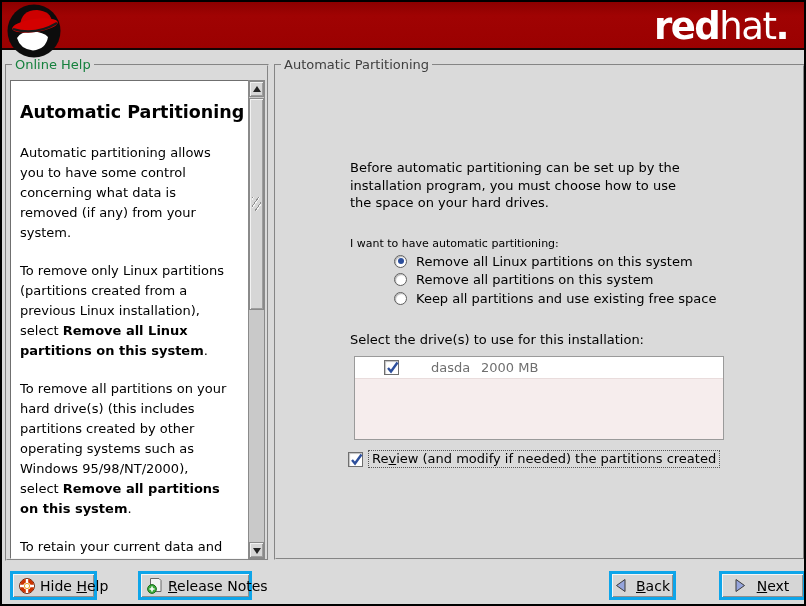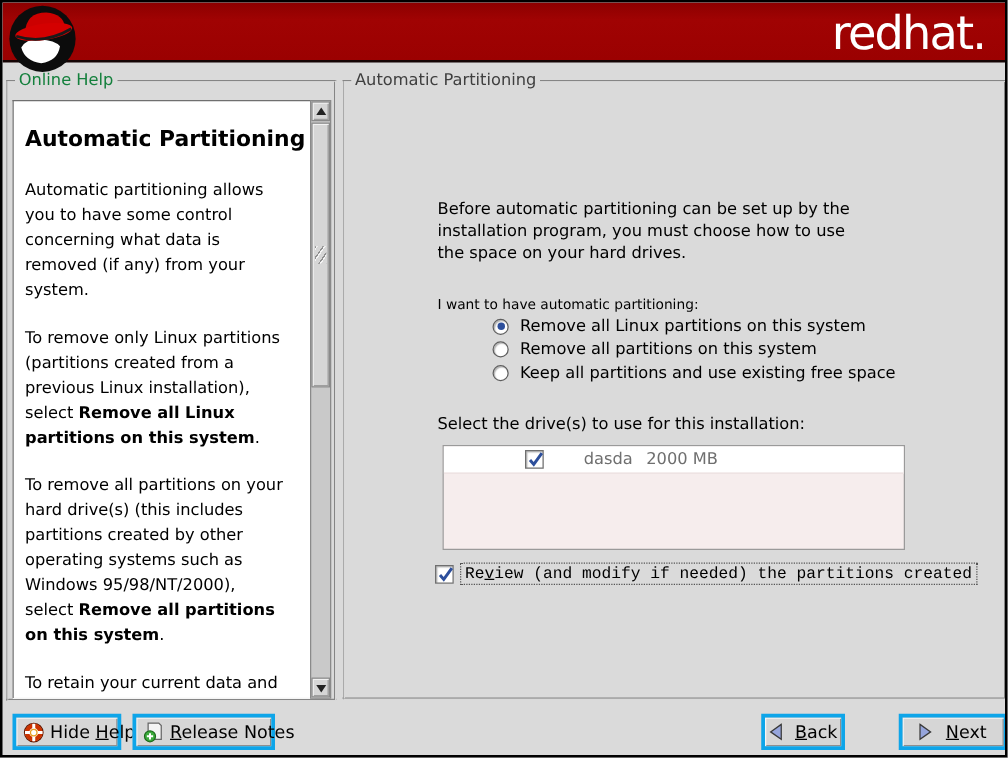--- a/index.html
+++ b/index.html
@@ -6,21 +6,21 @@
   *{box-sizing:border-box;}
   .window{
     position:relative;width:806px;height:606px;margin:0 auto;
     border:2px solid #000;background:#dadada;overflow:hidden;
     font-family:"DejaVu Sans","Liberation Sans",sans-serif;color:#000;
   }
   
   .banner{position:absolute;left:0;top:0;width:802px;height:48px;background:linear-gradient(180deg,#8c0000 0%,#a00303 30%,#9b0101 100%);border-bottom:2px solid #150404;}
   .logo{position:absolute;left:4px;top:1px;width:56px;height:56px;z-index:5;}
   .wordmark{position:absolute;right:16px;top:4px;color:#fff;font-size:37px;letter-spacing:-1.5px;line-height:42px;}
-  .wordmark .wm-bold{font-weight:normal;}
+  .wordmark .wm-bold{font-weight:bold;}
   .wordmark .wm-light{font-weight:normal;}
   
   .frame{position:absolute;border:2px groove #d9d9d9;}
   .frame-label{position:absolute;top:-9px;left:5px;background:#dadada;padding:0 3px;font-size:13px;color:#15803d;white-space:nowrap;}
   .left-frame{left:3px;top:62px;width:264px;height:497px;}
   .right-frame{left:272px;top:62px;width:531px;height:496px;}
   .right-frame .frame-label{color:#3f3f3f;}
   
   .help-viewport{position:absolute;left:3px;top:14px;width:242px;height:479px;background:#fff;
     border-top:1px solid #6f6f6f;border-left:1px solid #6f6f6f;border-bottom:1px solid #f6f6f6;border-right:1px solid #f6f6f6;overflow:hidden;}
@@ -45,40 +45,40 @@
   .intro span{display:block;white-space:nowrap;}
   .prompt{position:absolute;left:74px;top:171px;font-size:11px;white-space:nowrap;}
   .radios{position:absolute;left:118px;top:186px;}
   .radio-row{display:flex;align-items:center;height:18.5px;font-size:13px;white-space:nowrap;}
   .radio{width:13px;height:13px;border-radius:50%;background:#fff;border:1px solid #5e5e5e;
     box-shadow:inset 1px 1px 1px rgba(0,0,0,.3);margin-right:9px;position:relative;flex:none;}
   .radio .dot{display:none;position:absolute;left:2.5px;top:2.5px;width:6px;height:6px;border-radius:50%;background:#2d4f9c;}
   .radio-row.on .radio .dot{display:block;}
   .drives-label{position:absolute;left:74px;top:266px;font-size:13px;white-space:nowrap;}
   .listbox{position:absolute;left:78px;top:290px;width:370px;height:84px;background:#f6eded;border:1px solid #9a9a9a;overflow:hidden;}
-  .drive-row{display:flex;align-items:center;height:22px;background:#fff;border-bottom:1px solid #e9dcdc;font-size:13px;color:#6f6f6f;padding-left:36px;}
+  .drive-row{display:flex;align-items:center;height:22px;background:#fff;border-bottom:1px solid #e9dcdc;font-size:13px;color:#6f6f6f;}
   .drive-row .cb{margin-left:29px;}
   .drive-name{margin-left:32px;min-width:40px;}
   .drive-size{margin-left:10px;}
   .cb{width:15px;height:15px;background:#fff;border:1px solid #6f6f6f;box-shadow:inset 1px 1px 1px rgba(0,0,0,.25);position:relative;flex:none;}
   .cb svg{position:absolute;left:0;top:-1px;visibility:hidden;}
   .cb.on svg{visibility:visible;}
-  .review{position:absolute;left:72px;top:384px;display:flex;align-items:center;font-size:13px;font-family:Liberation Mono, monospace;}
+  .review{position:absolute;left:72px;top:384px;display:flex;align-items:center;font-size:13px;}
   .review .cb{margin-right:5px;}
   .review-label{border:1px dotted #555;padding:0 3px;white-space:nowrap;line-height:16px;}
   .u{text-decoration:underline;}
   
   .btn{position:absolute;top:569px;height:29px;background:#d6d6d6;border:3px solid #0ea5e9;
     box-shadow:inset 1px 1px 0 #f5f5f5,inset -1px -1px 0 #8f8f8f;
     display:flex;align-items:center;font-size:14px;cursor:default;}
   .btn .icon{flex:none;display:flex;align-items:center;margin-right:4px;}
   .btn .label{white-space:nowrap;}
   .btn-spread .label{flex:1;text-align:center;}
   #btn-hide-help{left:8px;width:87px;padding:0 5px;}
-  #btn-release{left:104px;width:114px;padding:0 5px;}
+  #btn-release{left:136px;width:114px;padding:0 5px;}
   #btn-back{left:607px;width:67px;padding:0 1px;}
   #btn-next{left:717px;width:87px;padding:0 9px;}
 </style>
 </head>
 <body>
 
 <div class="window">
 
   <div class="banner"></div>
   <div class="logo">

